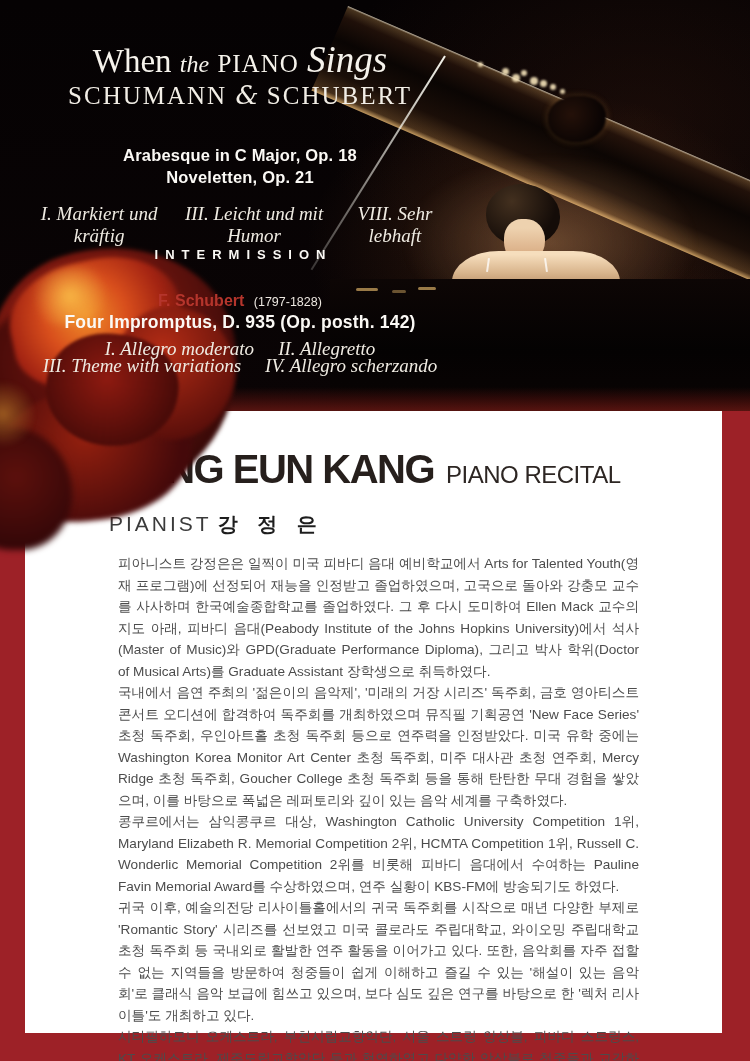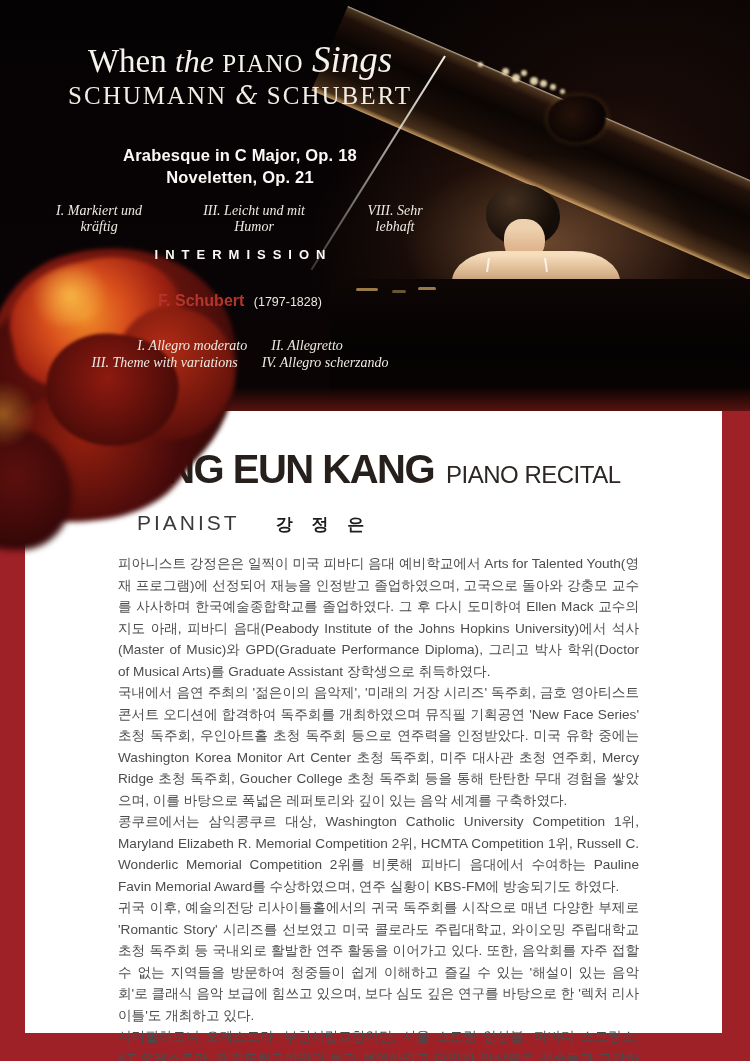--- a/index.html
+++ b/index.html
@@ -44,46 +44,46 @@
   .strap.s1{left:487px;} .strap.s2{left:545px;transform:rotate(-8deg);}
   .case-rim{position:absolute;left:330px;top:279px;width:420px;height:132px;
     background:linear-gradient(180deg,#0d0605 0%, #040202 55%, #0a0404 100%);}
   .glint{position:absolute;height:3px;background:#c9a15e;filter:blur(.6px);opacity:.75;border-radius:2px;}
   .floor-glow{position:absolute;left:0;right:0;bottom:0;height:24px;
     background:linear-gradient(180deg, rgba(110,20,16,0) 0%, rgba(130,26,20,.38) 60%, rgba(150,33,26,.55) 100%);}
   
   .program{position:absolute;left:38px;top:0;width:404px;height:411px;color:#f4f0e8;text-align:center;z-index:4;}
   .program > div{position:absolute;left:0;right:0;}
   .title1{top:38px;font-family:"Liberation Serif","DejaVu Serif",serif;font-size:33px;color:#f6f3ec;}
-  .title1 .t-the{font-style:italic;font-size:32px;}
+  .title1 .t-the{font-style:italic;font-size:24px;}
   .title1 .t-piano{font-size:25px;letter-spacing:1px;}
   .title1 .t-sings{font-style:italic;font-size:37px;}
   .title2{top:80px;font-family:"Liberation Serif","DejaVu Serif",serif;font-size:25px;letter-spacing:2px;color:#f2eee6;}
   .title2 .amp{font-style:italic;font-family:"DejaVu Serif",serif;font-size:26px;letter-spacing:0;}
   .composer-line{font-size:16px;}
   .composer-name{color:#b5352c;font-weight:bold;}
   .composer-dates{color:#ece7e0;font-size:12.5px;font-weight:normal;margin-left:5px;}
   .c1{top:125px;} .work1{top:146px;} .work2{top:168px;}
   .work-title{font-weight:bold;font-size:16.5px;letter-spacing:.2px;color:#fbf9f5;}
   .movements{display:flex;justify-content:center;gap:24px;
-    font-family:"Liberation Serif","DejaVu Serif",serif;font-style:italic;font-size:14px;color:#efebe2;}
+    font-family:"Liberation Serif","DejaVu Serif",serif;font-style:italic;font-size:19px;color:#efebe2;}
   .m1{top:203px;}
   .intermission{top:247px;font-size:13px;font-weight:bold;letter-spacing:7px;text-indent:7px;color:#fbf9f5;}
   .c2{top:292px;} .work3{top:312px;}
   .work3 .work-title{font-size:17.5px;}
   .m2a{top:338px;text-align:center;} .m2b{top:355px;text-align:center;}
   
   .lower{position:absolute;left:0;top:411px;right:0;bottom:0;background:#9d2127;z-index:1;}
   .panel{position:absolute;left:25px;top:0;width:697px;bottom:28px;background:#ffffff;}
   .recital-heading{position:absolute;left:93px;top:36px;display:flex;align-items:baseline;gap:12px;white-space:nowrap;}
   .artist-name{font-size:40px;font-weight:bold;letter-spacing:-1.5px;color:#261f1c;}
   .recital-type{font-size:24px;font-weight:normal;letter-spacing:-.5px;color:#2d2623;text-align:right;}
-  .pianist-line{position:absolute;left:112px;top:100px;display:flex;align-items:baseline;gap:36px;}
+  .pianist-line{position:absolute;left:84px;top:100px;display:flex;align-items:baseline;gap:6px;}
   .pianist-label{font-size:21px;letter-spacing:3px;color:#3a3a3a;}
-  .pianist-korean{font-size:17px;font-weight:bold;letter-spacing:7px;color:#1d1d1d;}
+  .pianist-korean{font-size:20px;font-weight:bold;letter-spacing:7px;color:#1d1d1d;}
   .bio{position:absolute;left:93px;top:142px;width:521px;
     font-size:13.6px;line-height:21.5px;color:#4c4c4c;text-align:justify;}
   .bio p{margin:0;}
   
   .rose{position:absolute;left:-28px;top:240px;width:312px;height:295px;z-index:3;pointer-events:none;}
   .rose div{position:absolute;}
   .pt1{left:16px;top:6px;width:252px;height:252px;border-radius:44% 56% 58% 42% / 50% 46% 54% 50%;
     transform:rotate(-18deg);filter:blur(2px);
     background:radial-gradient(circle at 40% 30%, #a02012, #57100c 55%, #2d0706 82%);}
   .pt2{left:-8px;top:58px;width:152px;height:205px;border-radius:60% 40% 50% 50%;
@@ -166,20 +166,23 @@
     <span>III. Leicht und mit Humor</span>
     <span>VIII. Sehr lebhaft</span>
   </div>
 
   <div class="intermission">INTERMISSION</div>
 
   <div class="composer-line c2">
     <span class="composer-name">F. Schubert</span>
     <span class="composer-dates">(1797-1828)</span>
   </div>
+  <div class="work3">
+    <span class="work-title">Four Impromptus, D. 935 (Op. posth. 142)</span>
+  </div>
   <div class="movements m2a">
     <span>I. Allegro moderato</span>
     <span>II. Allegretto</span>
   </div>
   <div class="movements m2b">
     <span>III. Theme with variations</span>
     <span>IV. Allegro scherzando</span>
   </div>
 </div>
 

